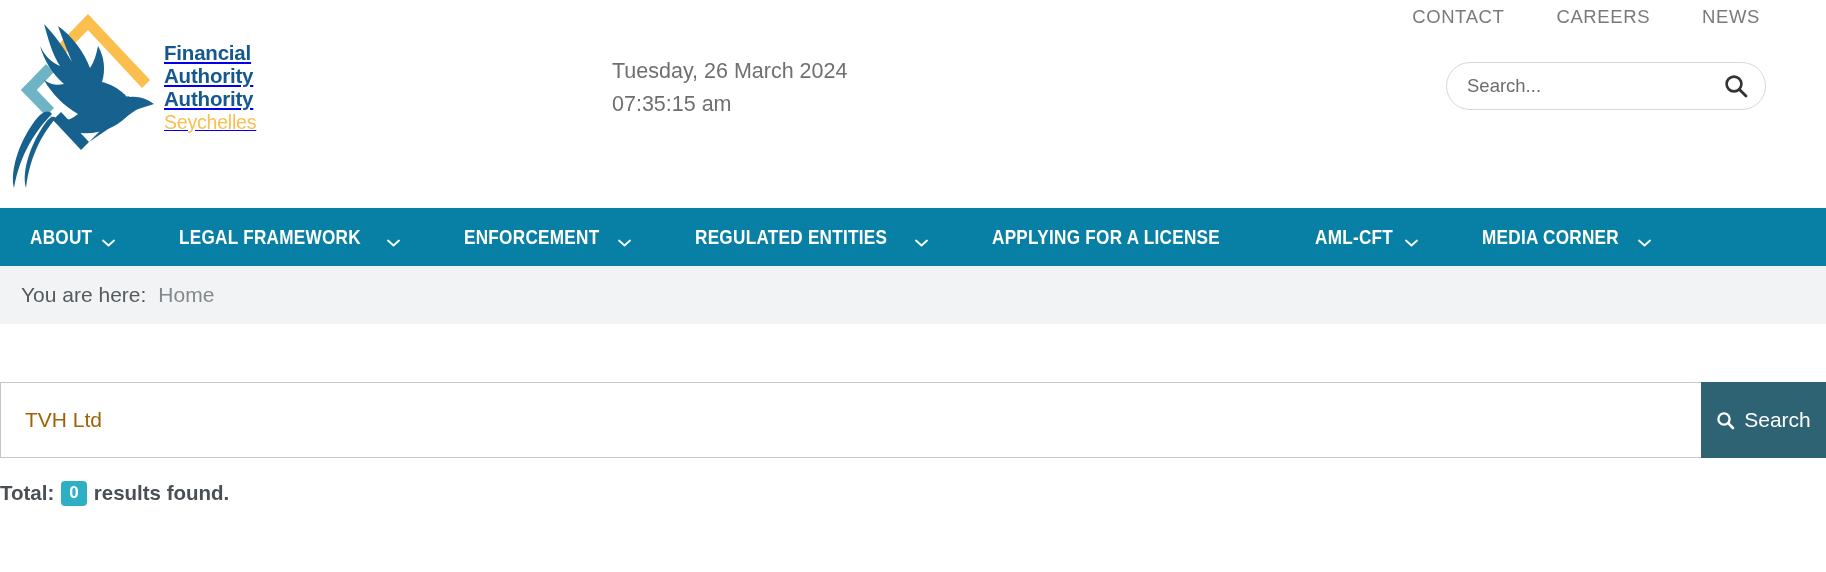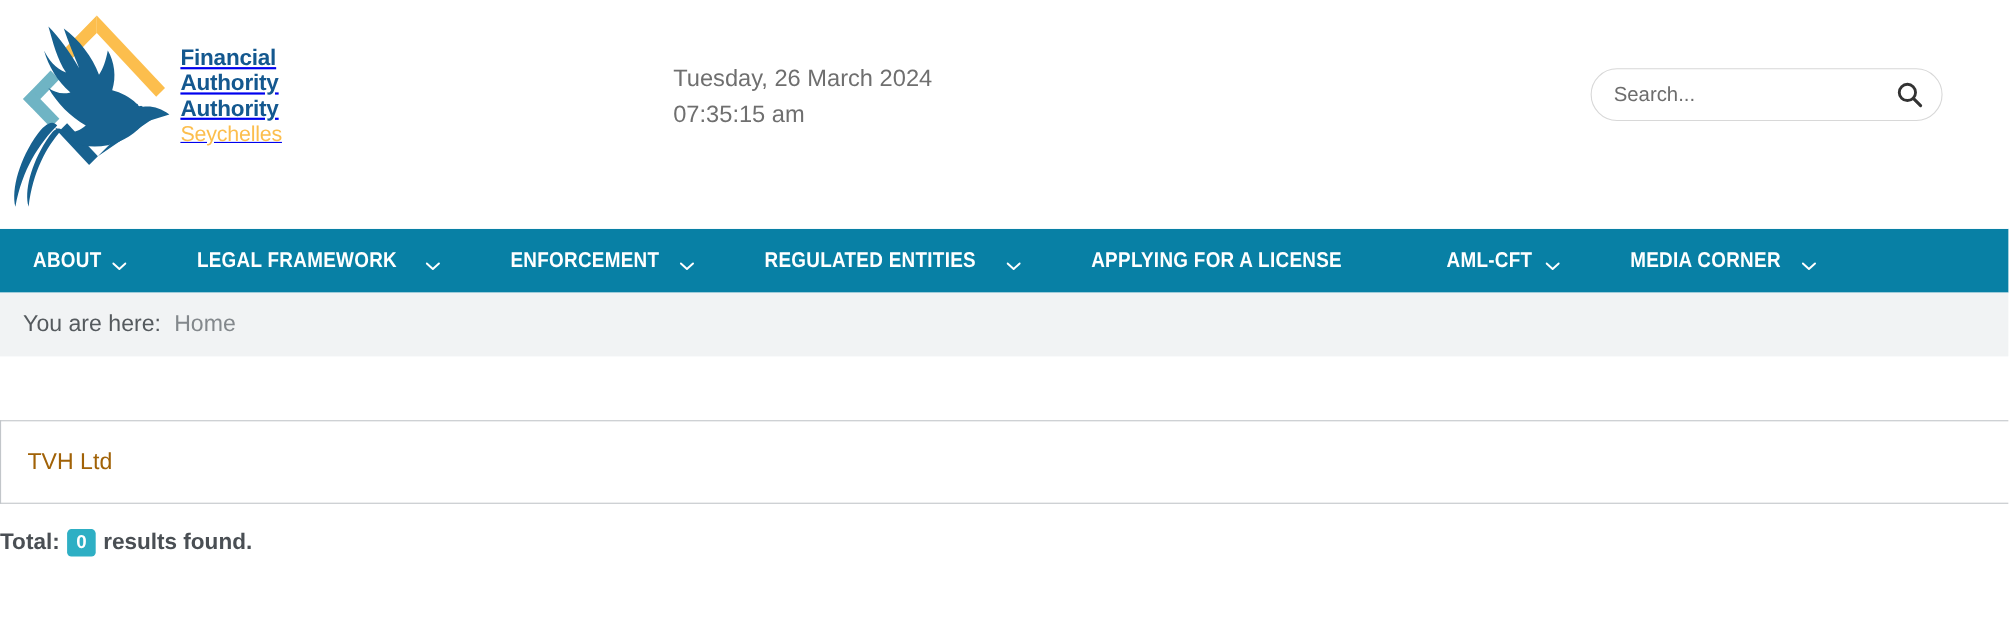--- a/index.html
+++ b/index.html
@@ -265,20 +265,25 @@
       <span class="lt-line">Authority</span>
       <span class="lt-sub">Seychelles</span>
     </span>
   </a>
 
   <div class="datetime">
     <span>Tuesday, 26 March 2024</span>
     <span>07:35:15 am</span>
   </div>
 
+  <nav class="toplinks">
+    <a href="#">CONTACT</a>
+    <a href="#">CAREERS</a>
+    <a href="#">NEWS</a>
+  </nav>
 
   <div class="hsearch">
     <input type="text" placeholder="Search..." style="">
     <span class="mag">
       <svg viewBox="0 0 26 26" xmlns="http://www.w3.org/2000/svg">
         <circle cx="11" cy="11" r="7.4" fill="none" stroke="#333333" stroke-width="2.6"></circle>
         <line x1="16.4" y1="16.4" x2="23" y2="23" stroke="#333333" stroke-width="2.8" stroke-linecap="round"></line>
       </svg>
     </span>
   </div>
@@ -349,20 +354,29 @@
   <span class="bc-prefix">You are here:</span>
   <a class="bc-home" href="#">Home</a>
 </div>
 
 <div class="panel">
 
   <div class="searchrow">
     <div class="searchbox">
       <input type="text" value="TVH Ltd" style="">
     </div>
+    <button class="searchbtn">
+      <span class="mag-w">
+        <svg viewBox="0 0 19 19" xmlns="http://www.w3.org/2000/svg">
+          <circle cx="8" cy="8" r="5.6" fill="none" stroke="#ffffff" stroke-width="2.3"></circle>
+          <line x1="12.2" y1="12.2" x2="17" y2="17" stroke="#ffffff" stroke-width="2.6" stroke-linecap="round"></line>
+        </svg>
+      </span>
+      <span>Search</span>
+    </button>
   </div>
 
   <div class="totalrow">
     <span>Total:</span>
     <span class="badge">0</span>
     <span>results found.</span>
   </div>
 </div>
 
 </body></html>

